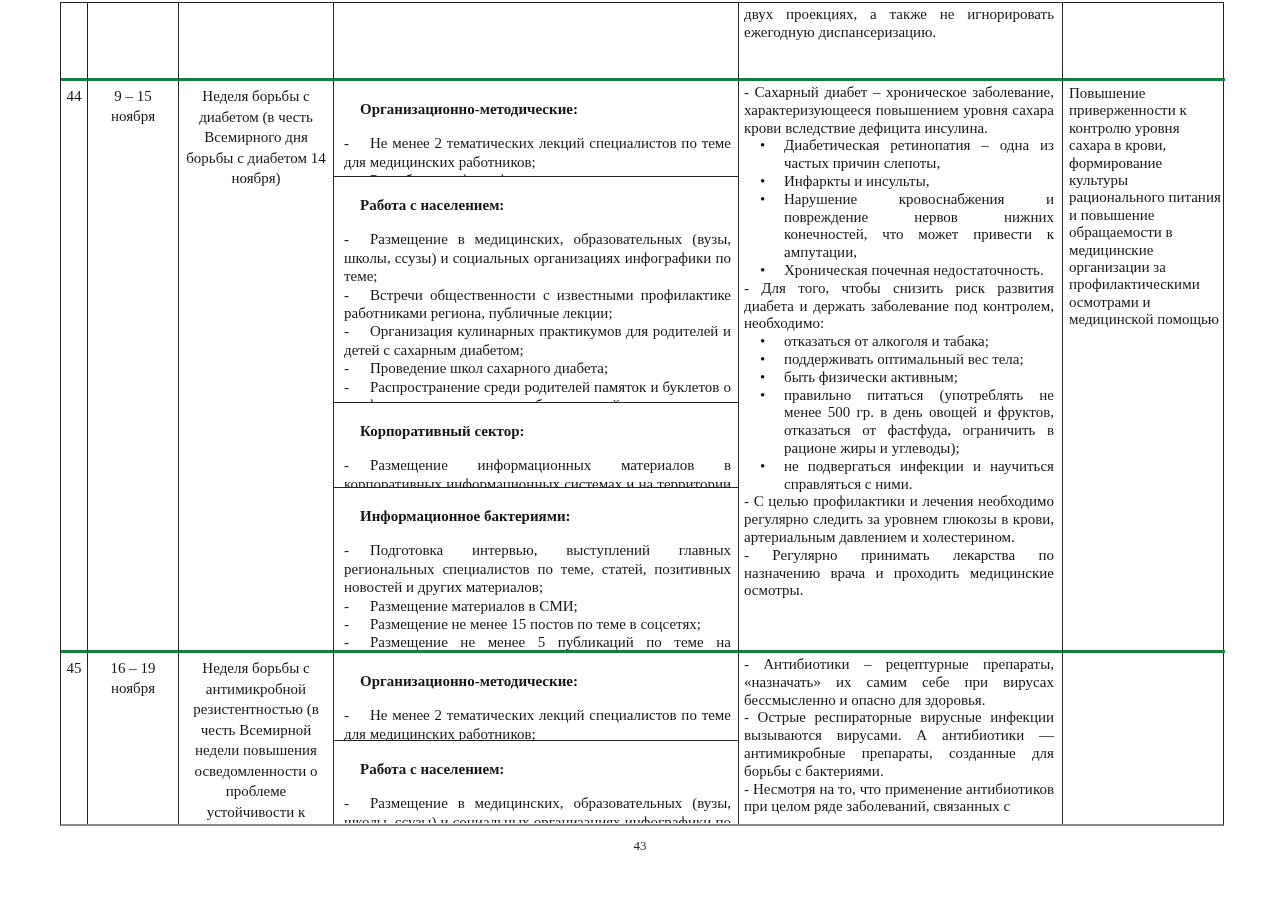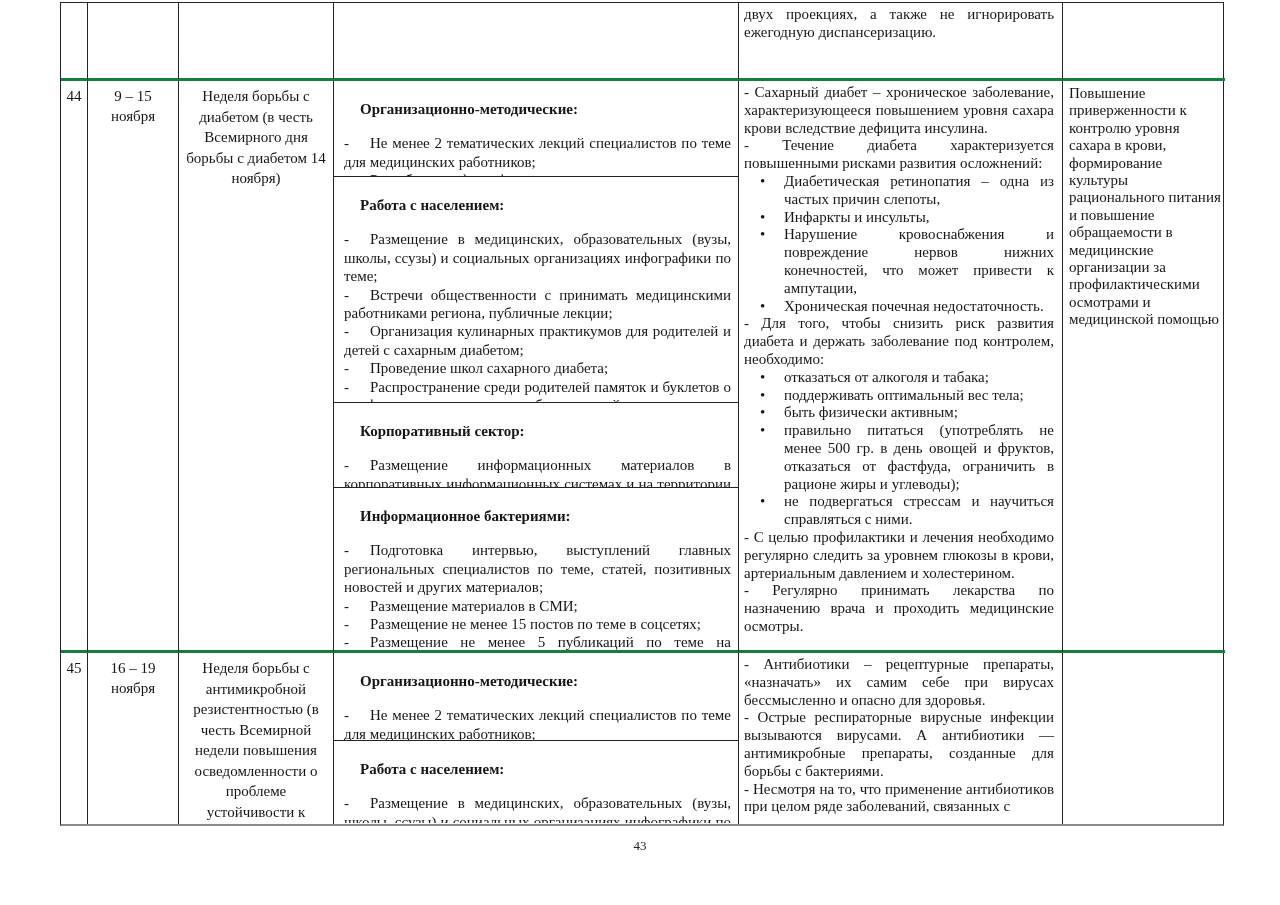--- a/index.html
+++ b/index.html
@@ -73,40 +73,39 @@
     <div class="cell c-week">Неделя борьбы с диабетом (в честь Всемирного дня борьбы с диабетом 14 ноября)</div>
     <div class="cell c-act">
       <div class="sec" style="height:96px">
         <p class="sec-h">Организационно-методические:</p>
         <p class="ditem"><span class="dm">-</span><span>Не менее 2 тематических лекций специалистов по теме для медицинских работников;</span></p>
         <p class="ditem"><span class="dm">-</span><span>Разработка инфографики по теме.</span></p>
       </div>
       <div class="sec" style="height:226px">
         <p class="sec-h">Работа с населением:</p>
         <p class="ditem"><span class="dm">-</span><span>Размещение в медицинских, образовательных (вузы, школы, ссузы) и социальных организациях инфографики по теме;</span></p>
-        <p class="ditem"><span class="dm">-</span><span>Встречи общественности с принимать медицинскими работниками региона, публичные лекции;</span></p>
+        <p class="ditem"><span class="dm">-</span><span>Встречи общественности с известными профилактике работниками региона, публичные лекции;</span></p>
         <p class="ditem"><span class="dm">-</span><span>Организация кулинарных практикумов для родителей и детей с сахарным диабетом;</span></p>
         <p class="ditem"><span class="dm">-</span><span>Проведение школ сахарного диабета;</span></p>
         <p class="ditem"><span class="dm">-</span><span>Распространение среди родителей памяток и буклетов о профилактике сахарного диабета у детей и подростков и методов его раннего выявления.</span></p>
       </div>
       <div class="sec" style="height:85px">
         <p class="sec-h">Корпоративный сектор:</p>
         <p class="ditem"><span class="dm">-</span><span>Размещение информационных материалов в корпоративных информационных системах и на территории организаций с целью информирования работников по теме.</span></p>
       </div>
       <div class="sec sec-last" style="height:164px">
         <p class="sec-h">Информационное бактериями:</p>
         <p class="ditem"><span class="dm">-</span><span>Подготовка интервью, выступлений главных региональных специалистов по теме, статей, позитивных новостей и других материалов;</span></p>
         <p class="ditem"><span class="dm">-</span><span>Размещение материалов в СМИ;</span></p>
         <p class="ditem"><span class="dm">-</span><span>Размещение не менее 15 постов по теме в соцсетях;</span></p>
         <p class="ditem"><span class="dm">-</span><span>Размещение не менее 5 публикаций по теме на информационных порталах органов власти субъектов Российской Федерации.</span></p>
       </div>
     </div>
     <div class="cell c-msg">
       <p class="msg">- Сахарный диабет – хроническое заболевание, характеризующееся повышением уровня сахара крови вследствие дефицита инсулина.</p>
-      <p class="msg">- Течение диабета характеризуется повышенными рисками развития осложнений:</p>
       <ul class="blist">
         <li>
             <span class="bm">•</span>
             <span class="btxt">Диабетическая ретинопатия – одна из частых причин слепоты,</span>
           </li>
         <li>
             <span class="bm">•</span>
             <span class="btxt">Инфаркты и инсульты,</span>
           </li>
         <li>
@@ -131,21 +130,21 @@
         <li>
             <span class="bm">•</span>
             <span class="btxt">быть физически активным;</span>
           </li>
         <li>
             <span class="bm">•</span>
             <span class="btxt">правильно питаться (употреблять не менее 500 гр. в день овощей и фруктов, отказаться от фастфуда, ограничить в рационе жиры и углеводы);</span>
           </li>
         <li>
             <span class="bm">•</span>
-            <span class="btxt">не подвергаться стрессам и научиться справляться с ними.</span>
+            <span class="btxt">не подвергаться инфекции и научиться справляться с ними.</span>
           </li>
       </ul>
       <p class="msg">- С целью профилактики и лечения необходимо регулярно следить за уровнем глюкозы в крови, артериальным давлением и холестерином.</p>
       <p class="msg">- Регулярно принимать лекарства по назначению врача и проходить медицинские осмотры.</p>
     </div>
     <div class="cell c-out last-col">Повышение приверженности к контролю уровня сахара в крови, формирование культуры рационального питания и повышение обращаемости в медицинские организации за профилактическими осмотрами и медицинской помощью</div>
 
     <div class="cell c-num last-row">45</div>
     <div class="cell c-dates last-row">16 – 19
 ноября</div>

